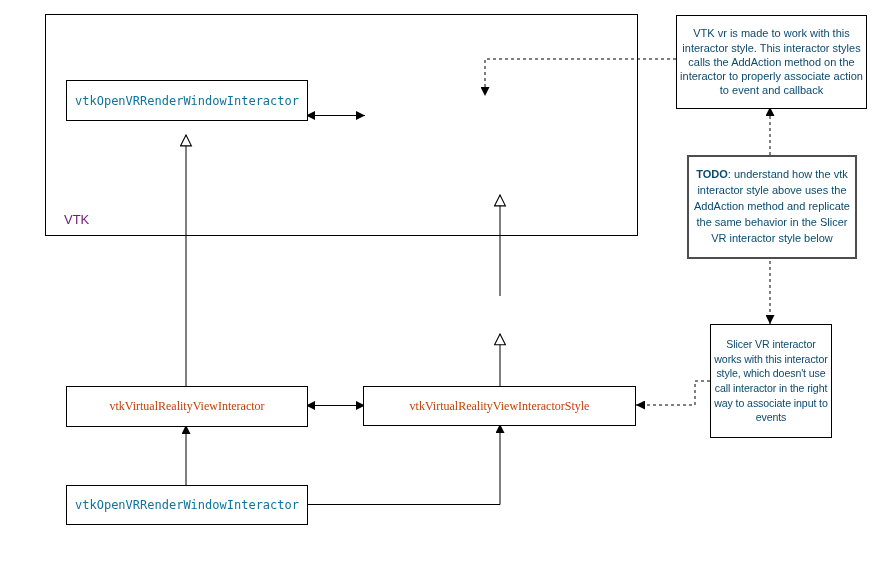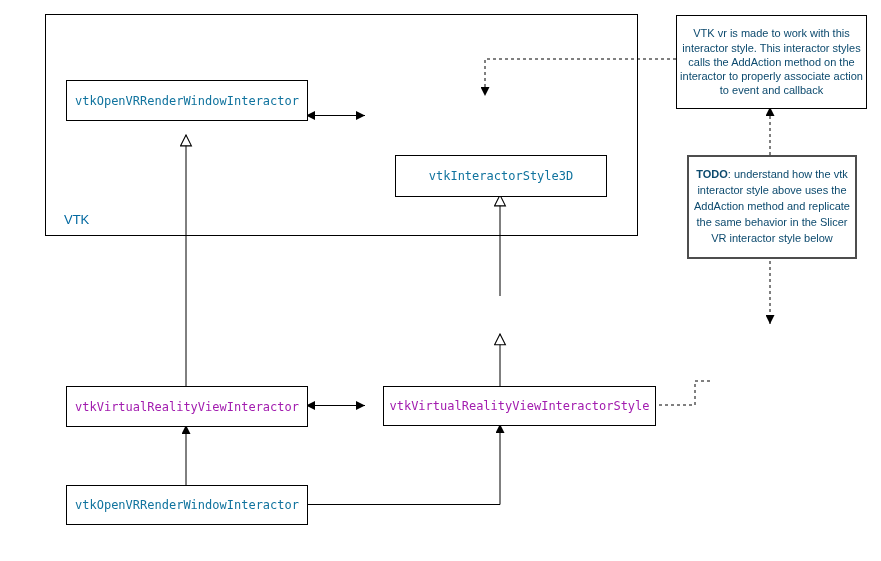--- a/index.html
+++ b/index.html
@@ -1,26 +1,26 @@
 <!DOCTYPE html>
 <html><head>
 <meta charset="utf-8">
 <style>
   html,body{margin:0;padding:0;background:#ffffff;}
   #canvas{position:relative;width:881px;height:561px;background:#ffffff;overflow:hidden;
           font-family:"Liberation Sans",sans-serif;}
   .group{position:absolute;border:1px solid #000;background:transparent;}
-  .group-label{position:absolute;font-size:13px;color:#0369a1;white-space:nowrap;}
+  .group-label{position:absolute;font-size:13px;color:#701a75;white-space:nowrap;}
   svg.edges{position:absolute;left:0;top:0;z-index:2;}
   .node{position:absolute;border:1px solid #000;background:#fff;display:flex;align-items:center;
         justify-content:center;z-index:3;}
   .node span{font-family:"DejaVu Sans Mono","Liberation Mono",monospace;font-size:12px;
              white-space:nowrap;}
   .node.teal span{color:#10739e;}
-  .node.navy span{color:#a21caf;}
+  .node.navy span{color:#c2410c;font-family:Liberation Serif, serif;}
   .note{position:absolute;border:1px solid #000;background:#fff;display:flex;align-items:center;
         justify-content:center;text-align:center;z-index:3;color:#0c4a6e;}
   .note .txt{font-size:11px;line-height:1.3;padding:2px 3px;}
   .note.todo{border:2px solid #4d4d4d;}
   .note.todo .txt{line-height:1.45;}
   .note.slicer .txt{font-size:10.6px;line-height:1.38;letter-spacing:-0.1px;}
   .edge{fill:none;stroke:#000;stroke-width:1;}
   .edge.dashed{stroke-dasharray:3,3;}
 </style>
 </head>
@@ -57,39 +57,39 @@
     <path class="edge dashed" d="M770 155 L770 107" marker-end="url(#arrowF)"></path>
     <path class="edge dashed" d="M770 255 L770 324" marker-end="url(#arrowF)"></path>
     <path class="edge dashed" d="M710 381 L695 381 L695 405 L636 405" marker-end="url(#arrowF)"></path>
   </svg>
 
   <div class="node teal" style="left:66px;top:80px;width:240px;height:39px">
     <span>vtkOpenVRRenderWindowInteractor</span>
   </div>
 
 
-  <div class="node teal" style="left:395px;top:155px;width:210px;height:40px">
-    <span>vtkInteractorStyle3D</span>
-  </div>
 
 
   <div class="node navy" style="left:66px;top:386px;width:240px;height:39px">
     <span>vtkVirtualRealityViewInteractor</span>
   </div>
 
-  <div class="node navy" style="left:383px;top:386px;width:271px;height:38px">
+  <div class="node navy" style="left:363px;top:386px;width:271px;height:38px">
     <span>vtkVirtualRealityViewInteractorStyle</span>
   </div>
 
   <div class="node teal" style="left:66px;top:485px;width:240px;height:38px">
     <span>vtkOpenVRRenderWindowInteractor</span>
   </div>
 
   <div class="note" style="left:676px;top:15px;width:189px;height:92px">
     <div class="txt">VTK vr is made to work with this interactor style. This interactor styles calls the AddAction method on the interactor to properly associate action to event and callback</div>
   </div>
 
   <div class="note todo" style="left:687px;top:155px;width:166px;height:100px">
     <div class="txt"><b>TODO</b><span>: understand how the vtk interactor style above uses the AddAction method and replicate the same behavior in the Slicer VR interactor style below</span></div>
   </div>
 
+  <div class="note slicer" style="left:710px;top:324px;width:120px;height:112px">
+    <div class="txt">Slicer VR interactor works with this interactor style, which doesn't use call interactor in the right way to associate input to events</div>
+  </div>
 
 </div>
 
 </body></html>

